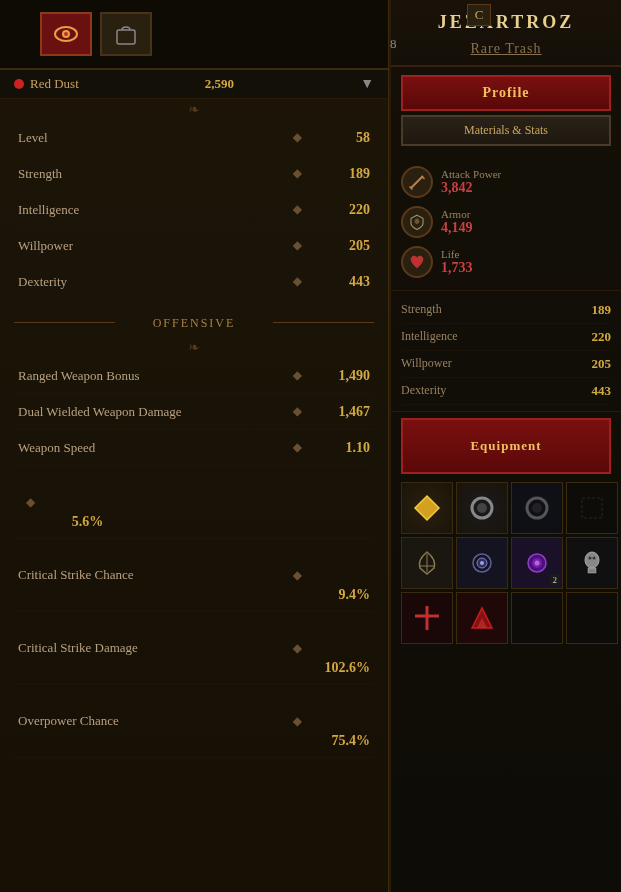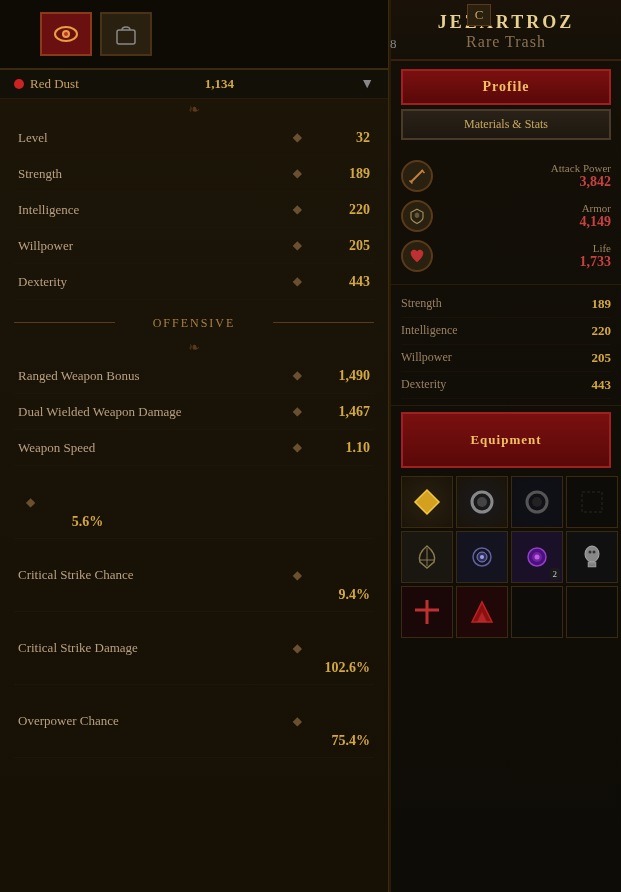--- a/index.html
+++ b/index.html
@@ -169,23 +169,24 @@
     }
     .char-name {
       color: #e8d090;
       font-size: 18px;
       letter-spacing: 3px;
       font-weight: bold;
       text-transform: uppercase;
     }
     .char-title {
       color: #8a7050;
-      font-size: 16px;
-      margin-top: 0;
+      font-size: 14px;
+      margin-top: 8px;
       letter-spacing: 1px;
+      text-decoration: underline;
     }
 
     
     .profile-btn {
       display: block;
       margin: 8px 10px 4px;
       padding: 8px;
       background: linear-gradient(180deg, #7a1010 0%, #5a0808 100%);
       border: 2px solid #a02020;
       color: #f0c060;
@@ -208,22 +209,22 @@
     }
 
     
     .stats-summary {
       padding: 8px 10px;
       border-bottom: 1px solid #2a1a08;
     }
     .stat-summary-item {
       display: flex;
       align-items: center;
+      gap: 8px;
       padding: 4px 0;
-      text-align: right;
     }
     .stat-icon-circle {
       width: 32px; height: 32px;
       border-radius: 50%;
       background: #2a2010;
       border: 2px solid #5a3a18;
       display: flex;
       align-items: center;
       justify-content: center;
       flex-shrink: 0;
@@ -360,32 +361,32 @@
         <path d="M10 10 C10 6 18 6 18 10" stroke="#888" stroke-width="1.5" fill="none"></path>
       </svg>
     </div>
   </div>
 
   <div class="currency-bar">
     <div class="currency-left">
       <div class="currency-dot"></div>
       <span class="currency-name">Red Dust</span>
     </div>
-    <span class="currency-value">1,134</span>
+    <span class="currency-value">2,590</span>
     <span class="scroll-arrow">▼</span>
   </div>
 
   <div class="stats-container">
 
     <div class="divider-ornament">❧</div>
 
     <div class="stat-row">
       <span class="stat-name">Level</span>
       <span class="stat-arrow">◆</span>
-      <span class="stat-value">32</span>
+      <span class="stat-value">58</span>
     </div>
     <div class="stat-row">
       <span class="stat-name">Strength</span>
       <span class="stat-arrow">◆</span>
       <span class="stat-value">189</span>
     </div>
     <div class="stat-row">
       <span class="stat-name">Intelligence</span>
       <span class="stat-arrow">◆</span>
       <span class="stat-value">220</span>

